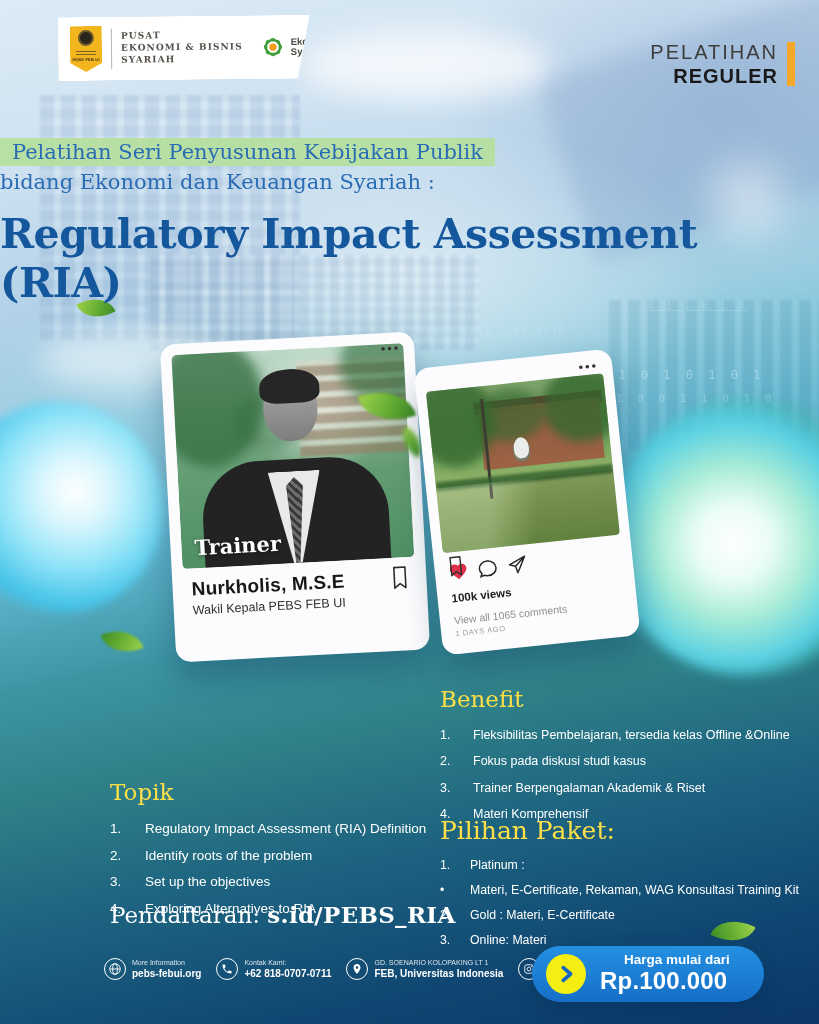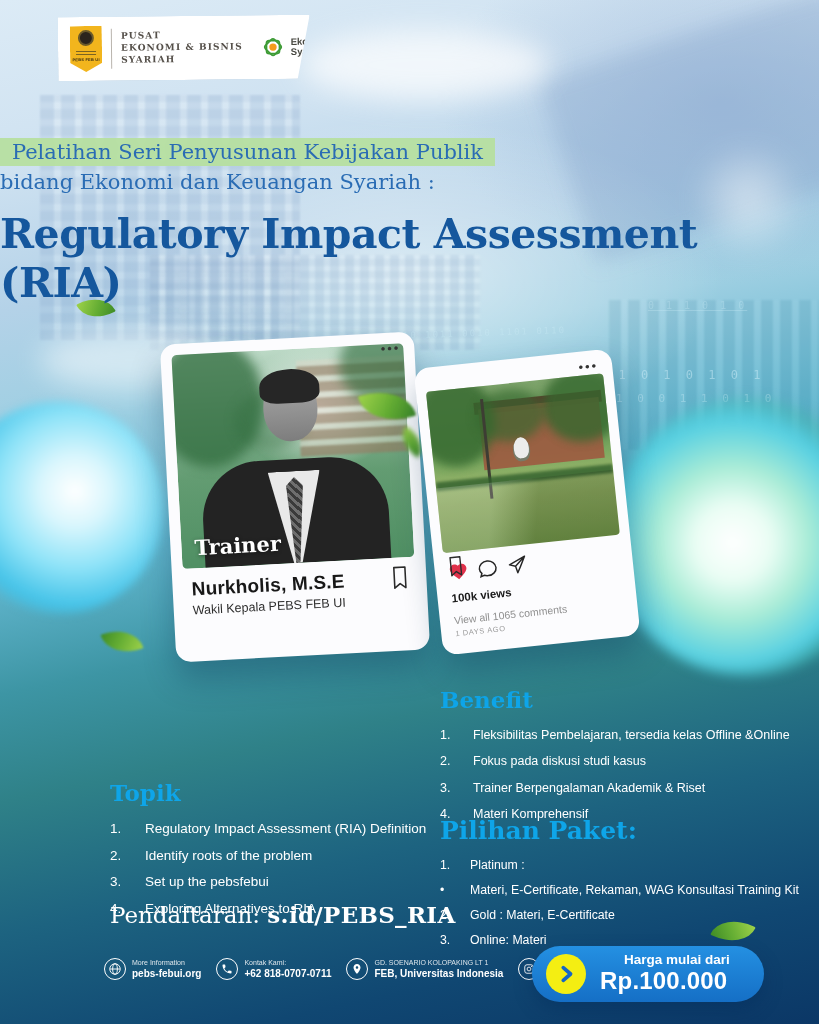--- a/index.html
+++ b/index.html
@@ -132,21 +132,21 @@
   .itime{position:absolute;left:14px;top:263px;font-size:7.5px;color:#9b9b9b;letter-spacing:.6px;}
   
   .date-block{position:absolute;left:106px;top:692px;width:260px;height:100px;color:#fff;z-index:4;}
   .d-day{position:absolute;left:4px;top:0;font-size:15px;font-weight:bold;letter-spacing:.5px;
     transform:scaleX(.95);transform-origin:left;}
   .d-num{position:absolute;left:2px;top:14px;font-size:50px;font-weight:bold;line-height:1;
     transform:scaleX(.82);transform-origin:left;}
   .d-month{position:absolute;left:58px;top:0;font-size:68px;font-weight:bold;line-height:1;
     transform:scaleX(.55);transform-origin:left;}
   .d-year{position:absolute;left:0;top:64px;width:250px;text-align:right;font-size:26px;font-weight:600;}
-  .sec-h{position:absolute;color:#0ea5e9;font-family:"DejaVu Serif",serif;font-weight:bold;z-index:4;}
+  .sec-h{position:absolute;color:#fde047;font-family:"DejaVu Serif",serif;font-weight:normal;z-index:4;}
   .h-topik{left:110px;top:779px;font-size:23px;text-align:right;}
   .h-benefit{left:440px;top:686px;font-size:23px;}
   .h-paket{left:440px;top:816px;font-size:25px;}
   .list{position:absolute;color:#fff;z-index:4;}
   .list .li{position:relative;line-height:1.3;}
   .list .n{position:absolute;left:0;}
   .l-topik{left:110px;top:820px;width:330px;font-size:13.5px;}
   .l-topik .li{padding-left:35px;margin-bottom:9px;}
   .l-benefit{left:440px;top:727px;width:372px;font-size:12.5px;}
   .l-benefit .li{padding-left:33px;margin-bottom:10px;}
@@ -213,20 +213,27 @@
           <circle cx="12" cy="12" r="3.4" fill="#f59c1b"></circle>
         </svg>
       </span>
       <div class="eksy-text">
         <div>Ekonomi</div>
         <div>Syariah</div>
       </div>
     </div>
   </div>
 
+  <div class="badge">
+    <div class="badge-lines">
+      <div class="badge-l1">PELATIHAN</div>
+      <div class="badge-l2">REGULER</div>
+    </div>
+    <div class="badge-bar"></div>
+  </div>
 
   <div class="titles">
     <div><span class="kicker">Pelatihan Seri Penyusunan Kebijakan Publik</span></div>
     <div class="kicker2">bidang Ekonomi dan Keuangan Syariah :</div>
     <div class="main-title">
       <div>Regulatory Impact Assessment</div>
       <div>(RIA)</div>
     </div>
   </div>
 
@@ -299,21 +306,21 @@
     <div class="views">100k views</div>
     <div class="comments">View all 1065 comments</div>
     <div class="itime">1 DAYS AGO</div>
   </div>
 
 
   <div class="sec-h h-topik">Topik</div>
   <div class="list l-topik">
     <div class="li"><span class="n">1.</span><span>Regulatory Impact Assessment (RIA) Definition</span></div>
     <div class="li"><span class="n">2.</span><span>Identify roots of the problem</span></div>
-    <div class="li"><span class="n">3.</span><span>Set up the pebsfebui</span></div>
+    <div class="li"><span class="n">3.</span><span>Set up the objectives</span></div>
     <div class="li"><span class="n">4.</span><span>Exploring Alternatives to RIA</span></div>
   </div>
 
   <div class="pendaftaran"><span>Pendaftaran: </span><b>s.id/PEBS_RIA</b></div>
 
   <div class="sec-h h-benefit">Benefit</div>
   <div class="list l-benefit">
     <div class="li"><span class="n">1.</span><span>Fleksibilitas Pembelajaran, tersedia kelas Offline &amp;Online</span></div>
     <div class="li"><span class="n">2.</span><span>Fokus pada diskusi studi kasus</span></div>
     <div class="li"><span class="n">3.</span><span>Trainer Berpengalaman Akademik &amp; Riset</span></div>

